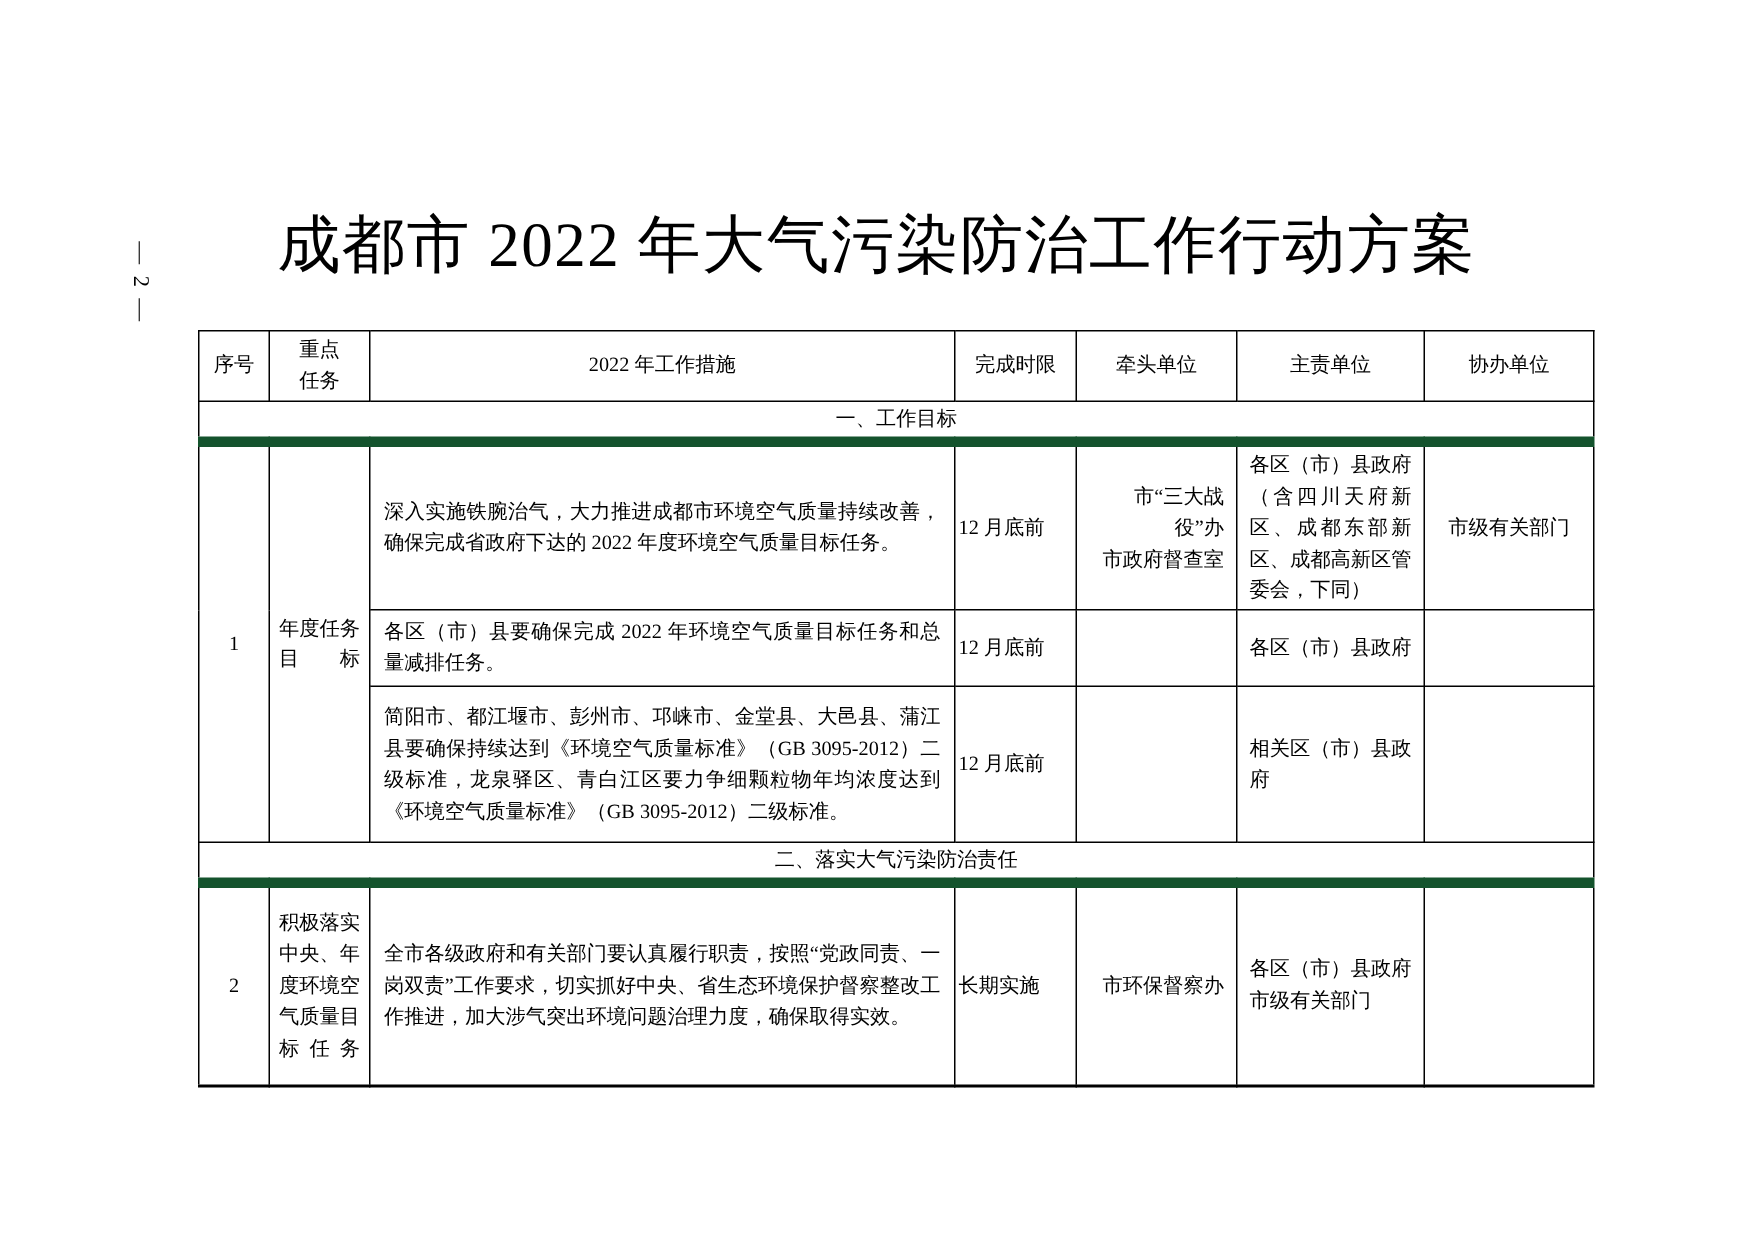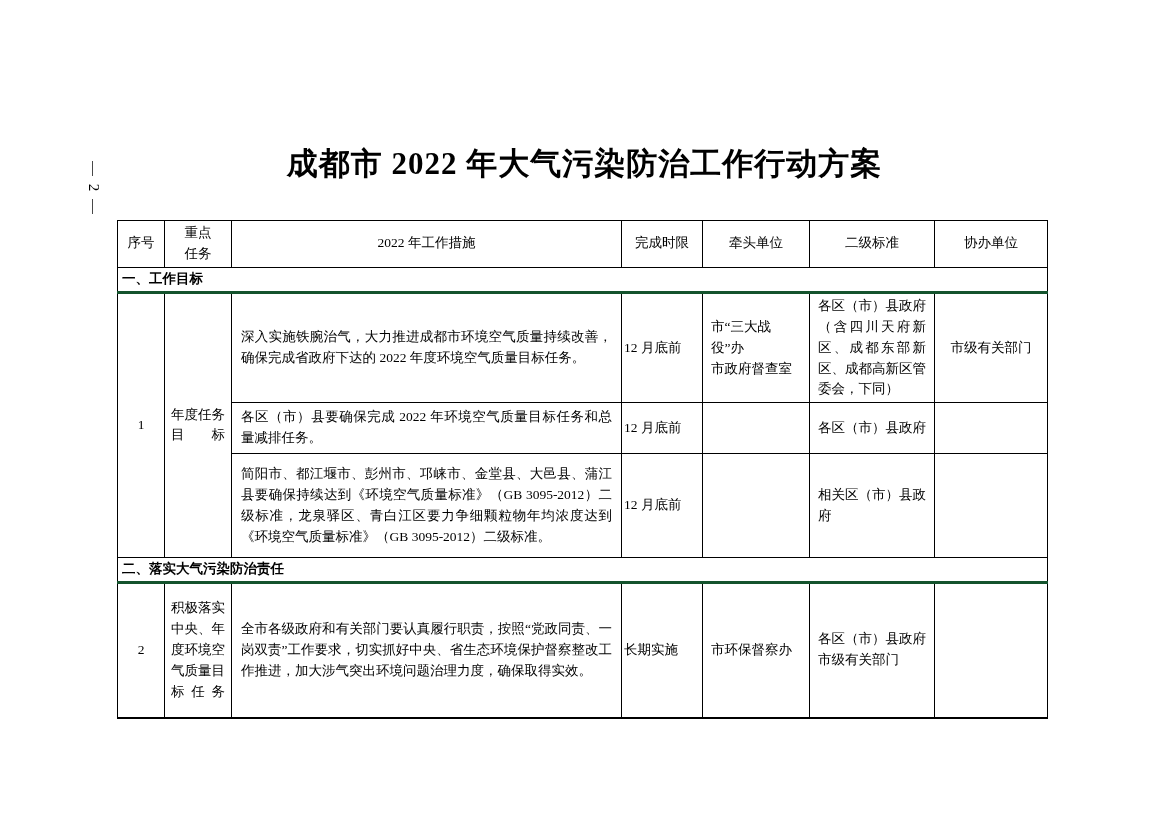--- a/index.html
+++ b/index.html
@@ -10,42 +10,42 @@
     font-family:"Liberation Serif","DejaVu Serif",serif;
     position:relative;
     overflow:hidden;
   }
   .page { position:absolute; inset:0; background:#fff; }
 
   .doc-title {
     position:absolute;
     top:144px; left:0; width:100%;
     text-align:center;
-    font-size:31px;
-    font-weight:bold;
+    font-size:42px;
+    font-weight:normal;
     letter-spacing:1px;
     line-height:40px;
     margin:0;
   }
 
   .page-number {
     position:absolute;
     top:180px; left:53px;
     width:80px;
     text-align:center;
     font-size:15px;
     letter-spacing:2px;
     transform:rotate(90deg);
     transform-origin:center center;
     white-space:nowrap;
   }
 
   table.doc-table {
     position:absolute;
-    left:117px; top:220px;
+    left:132px; top:220px;
     width:930px;
     border-collapse:collapse;
     table-layout:fixed;
     font-size:13.5px;
     line-height:1.55;
     padding-left:36px;
   }
   .doc-table th, .doc-table td {
     border:1px solid #000;
     padding:2px 6px;
@@ -57,22 +57,23 @@
 
   .doc-table thead th {
     font-weight:normal;
     text-align:center;
     white-space:pre-line;
     border-bottom:1.5px solid #000;
   }
   tr.h-header { height:42px; }
   tr.section-row { height:24px; }
   tr.section-row td {
-    font-weight:bold;
-    border-bottom:3px solid #14532d;
+    font-weight:normal;
+    text-align:center;
+    border-bottom:7px solid #14532d;
     padding:1px 4px;
   }
   tr.r1a { height:100px; }
   tr.r1b { height:48px;margin-left:27px; }
   tr.r1c { height:104px; }
   tr.r2  { height:135px; }
 
   td.seq-cell { text-align:center; }
   td.task-cell {
     text-align:justify;
@@ -80,21 +81,21 @@
     padding:4px 6px;
     margin-left:44px;
   }
   td.measure-cell {
     text-align:justify;
     padding:4px 9px;
     white-space:pre-line;
   }
   td.deadline-cell { white-space:nowrap; padding:2px 2px; }
   td.lead-cell {
-    text-align:left;
+    text-align:right;
     white-space:pre-line;
     padding:2px 8px;
   }
   td.resp-cell {
     text-align:justify;
     white-space:pre-line;
     padding:2px 8px;
   }
   td.assist-cell { text-align:center; padding:2px 4px; }
 </style>
@@ -118,21 +119,21 @@
       <col style="width:113px">
     </colgroup>
     <thead>
       <tr class="h-header">
         <th>序号</th>
         <th>重点
 任务</th>
         <th>2022 年工作措施</th>
         <th>完成时限</th>
         <th>牵头单位</th>
-        <th>二级标准</th>
+        <th>主责单位</th>
         <th>协办单位</th>
       </tr>
     </thead>
     <tbody>
 
       <tr class="section-row">
         <td colspan="7">一、工作目标</td>
       </tr>
 
       <tr class="r1a">

